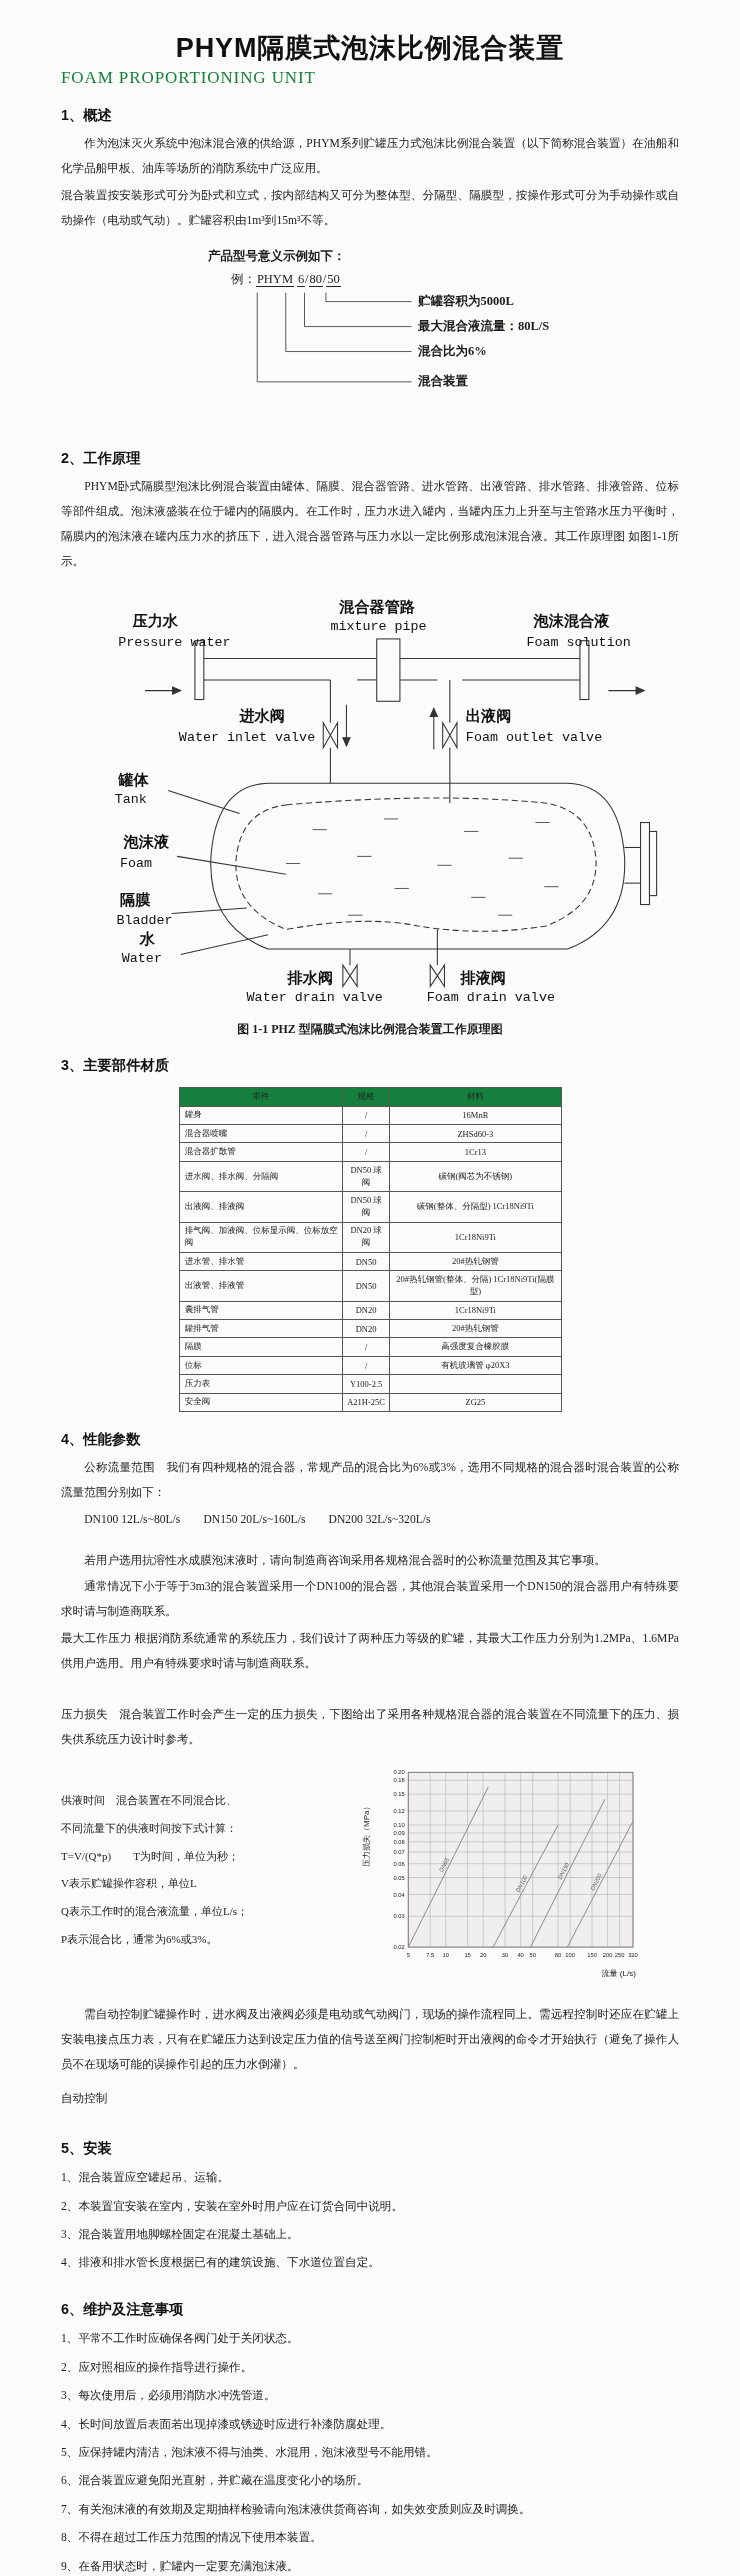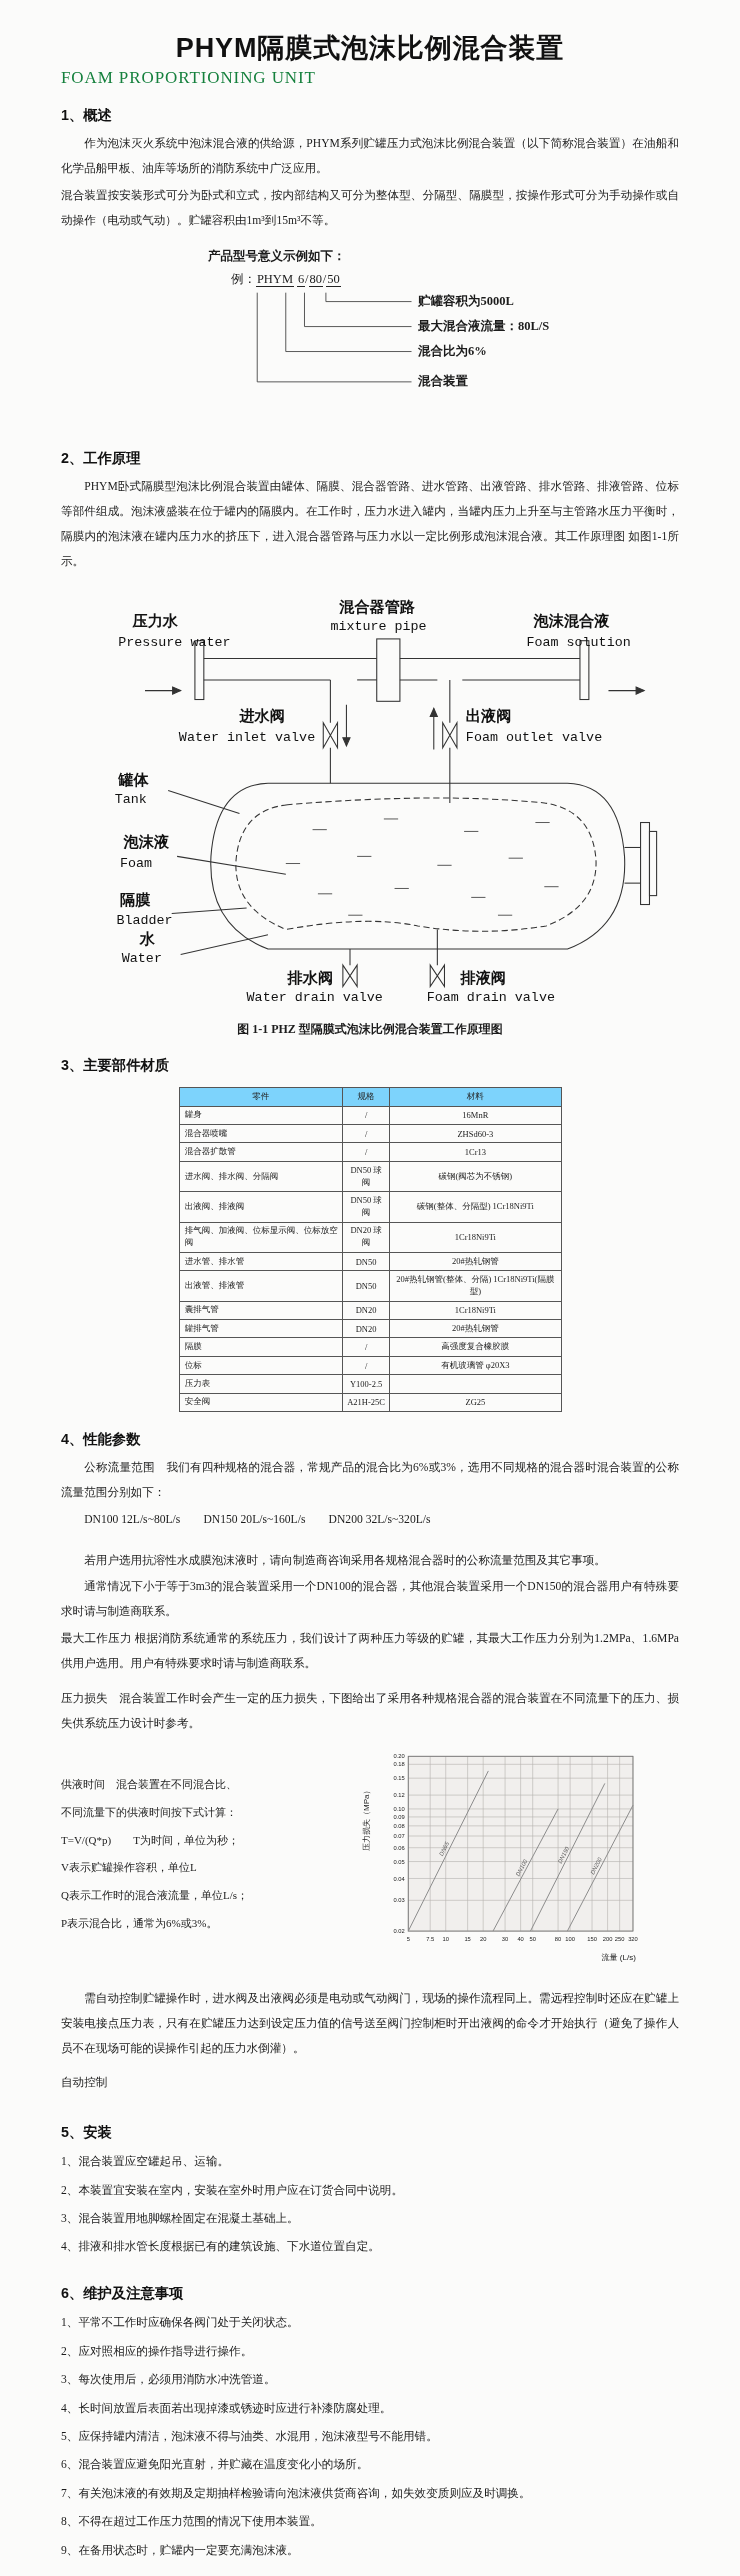--- a/index.html
+++ b/index.html
@@ -20,21 +20,21 @@
   .model-code{position:absolute;left:162px;top:23px;font-weight:normal;margin-left:8px;}
   .model-code .part{border-bottom:1.3px solid #222;padding:0 0.9px;}
   .model-label{position:absolute;left:357px;font-weight:bold;white-space:nowrap;}
   .model-svg{position:absolute;left:0;top:0;}
   
   .fig-wrap{text-align:center;margin:5.3px 0 0 0;}
   .fig-caption{font-size:12px;font-weight:bold;text-align:center;margin:9px 0 3.6px 0;}
   
   table.mat{border-collapse:collapse;margin:12.5px auto 9px auto;font-size:8.5px;width:383px;color:#222;}
   table.mat th,table.mat td{border:0.7px solid #555;padding:2.7px 3.6px;text-align:center;font-weight:normal;vertical-align:middle;}
-  table.mat th{background:#7dd3fc;}
+  table.mat th{background:#15803d;}
   table.mat td:first-child{text-align:left;padding-left:5.3px;}
   
   .chart-row{display:flex;margin:9px 0 0 0;}
   .supply{width:281px;font-size:11px;line-height:2.35;padding-top:25px;}
   .chart-box{flex:1;padding-top:3.6px;padding-left:10.7px;}
   
   .dims-title{font-size:10.7px;text-align:center;margin:14.3px 0 5.3px 0;}
 </style>
 </head>
 <body>
@@ -250,21 +250,21 @@
         </tr>
       </tbody>
     </table>
 
   <h2 class="sec">4、性能参数</h2>
   <p class="body ind">公称流量范围　我们有四种规格的混合器，常规产品的混合比为6%或3%，选用不同规格的混合器时混合装置的公称流量范围分别如下：</p>
   <p class="body" style="padding-left:2em;">DN100  12L/s~80L/s　　DN150  20L/s~160L/s　　DN200  32L/s~320L/s</p>
   <p class="body ind" style="margin-top:16px;">若用户选用抗溶性水成膜泡沫液时，请向制造商咨询采用各规格混合器时的公称流量范围及其它事项。</p>
   <p class="body ind">通常情况下小于等于3m3的混合装置采用一个DN100的混合器，其他混合装置采用一个DN150的混合器用户有特殊要求时请与制造商联系。</p>
   <p class="body">最大工作压力 根据消防系统通常的系统压力，我们设计了两种压力等级的贮罐，其最大工作压力分别为1.2MPa、1.6MPa供用户选用。用户有特殊要求时请与制造商联系。</p>
-  <p class="body" style="margin-top:10px;">压力损失　混合装置工作时会产生一定的压力损失，下图给出了采用各种规格混合器的混合装置在不同流量下的压力、损失供系统压力设计时参考。</p>
+  <p class="body" style="margin-top:26px;">压力损失　混合装置工作时会产生一定的压力损失，下图给出了采用各种规格混合器的混合装置在不同流量下的压力、损失供系统压力设计时参考。</p>
 
   <div class="chart-row">
     <div class="supply list-block">
         <div>供液时间　混合装置在不同混合比、</div>
         <div>不同流量下的供液时间按下式计算：</div>
         <div>T=V/(Q*p)　　T为时间，单位为秒；</div>
         <div>V表示贮罐操作容积，单位L</div>
         <div>Q表示工作时的混合液流量，单位L/s；</div>
         <div>P表示混合比，通常为6%或3%。</div>
       </div>

